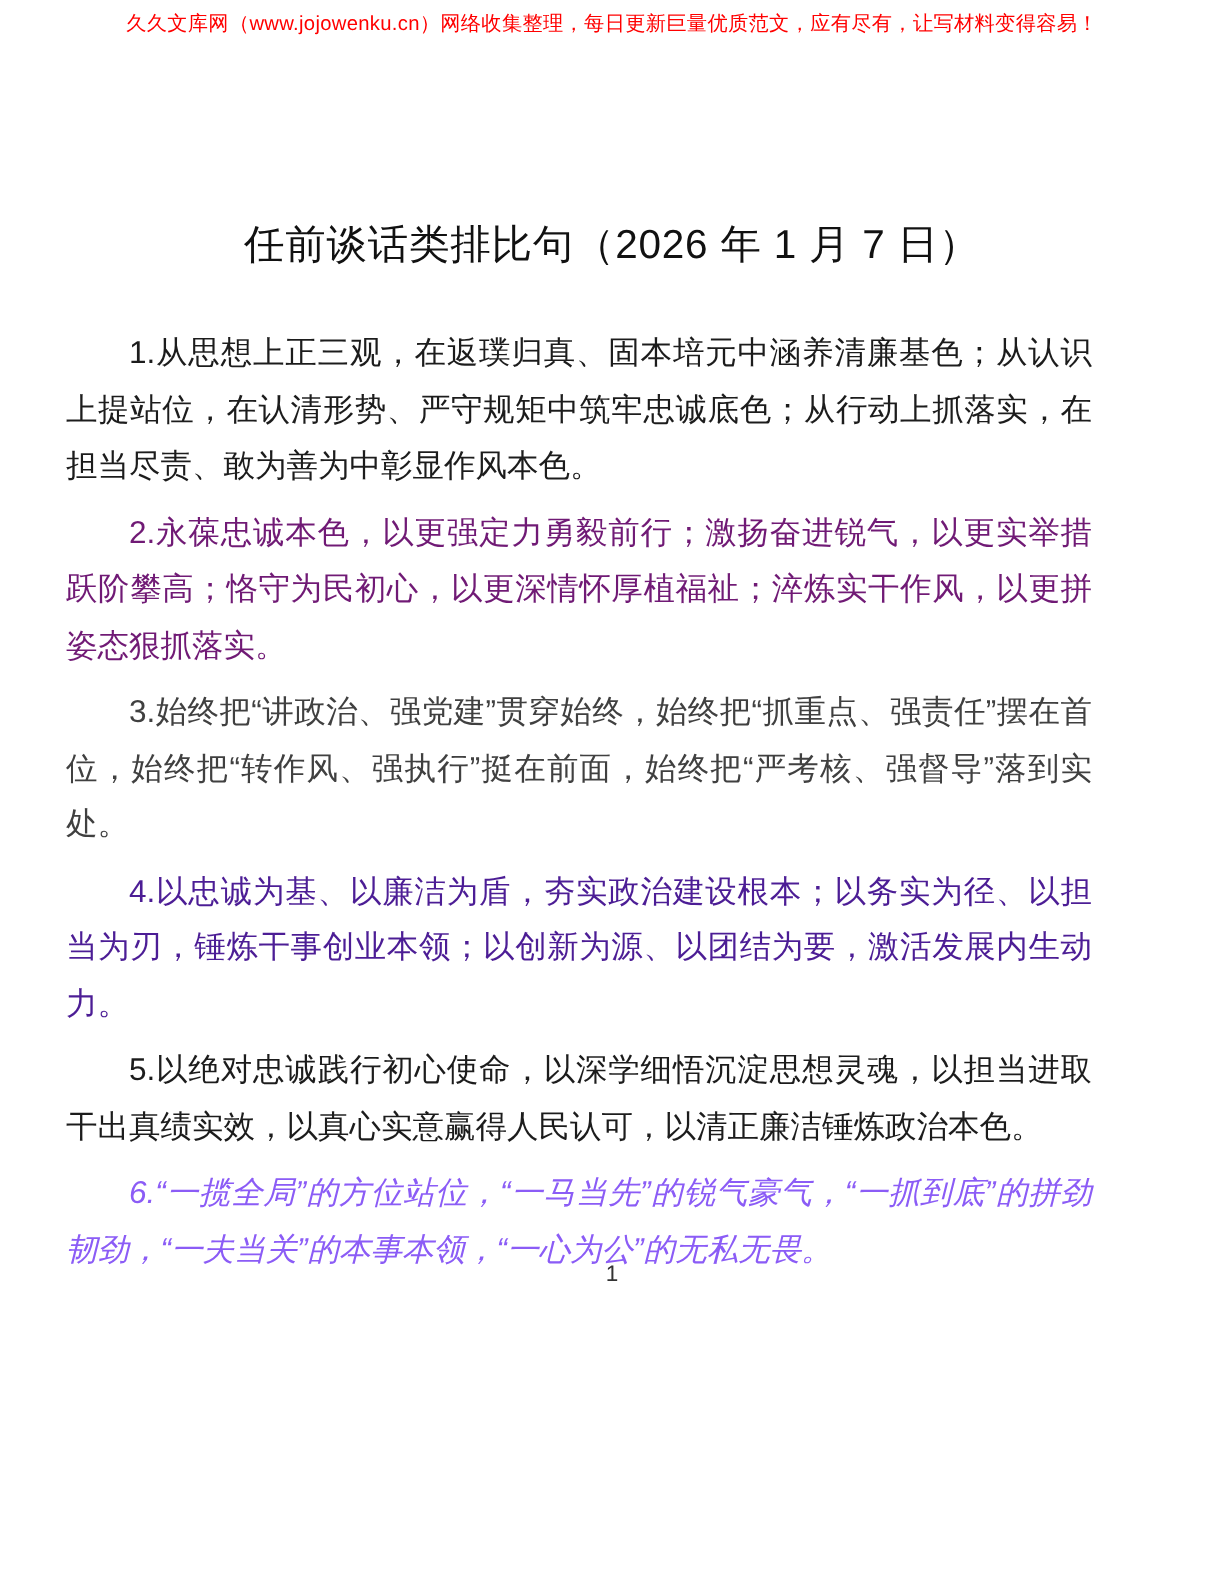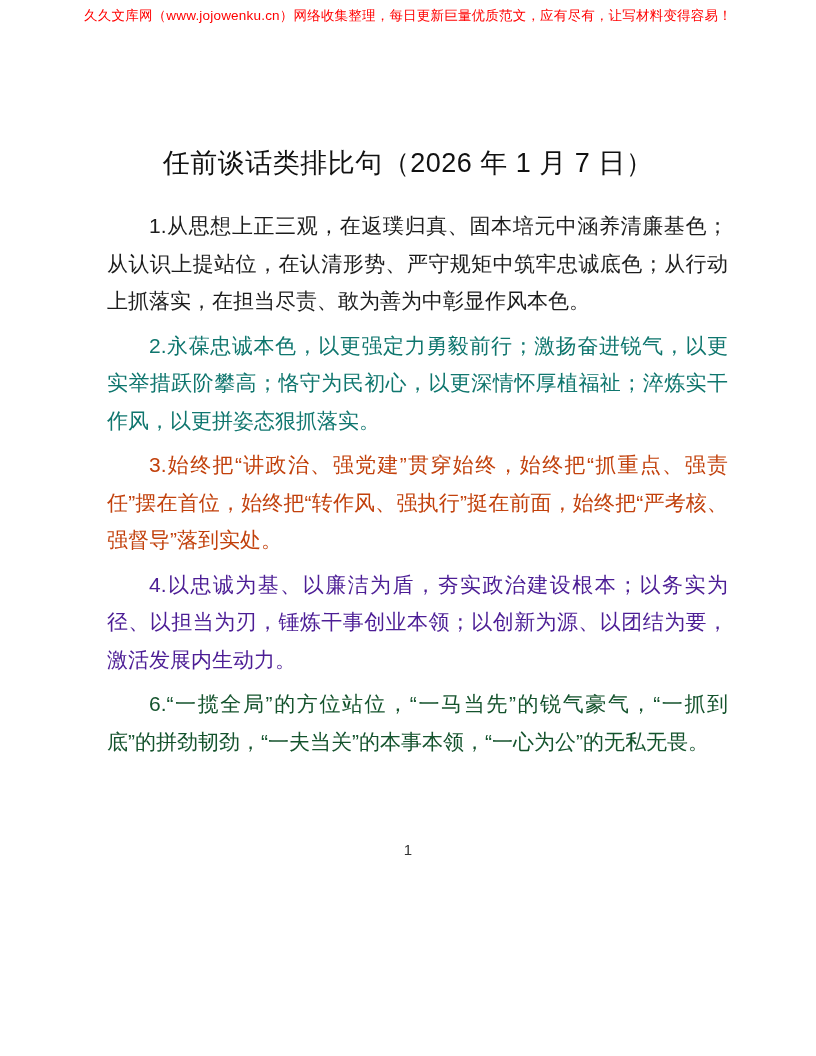--- a/index.html
+++ b/index.html
@@ -28,22 +28,22 @@
   .doc-title {
     margin-top: 120px;
     text-align: center;
     font-size: 27px;
     line-height: 36px;
     font-weight: 400;
     color: #111111;
     letter-spacing: 0.5px;
   }
   .doc-content {
-    margin-top: 26px;
-    padding: 0 88px 0 107px;
+    margin-top: 36px;
+    padding: 0 88px 0 44px;
   }
   .doc-paragraph {
     font-size: 21px;
     line-height: 37.5px;
     text-align: justify;
     text-justify: inter-ideograph;
     text-indent: 42px;
     color: #1c1c1c;
     margin: 0 0 7px 0;
   }
@@ -61,23 +61,24 @@
 <body>
 
 <div class="page">
 
   <div class="site-banner" style="color: rgb(255, 0, 0);">久久文库网（www.jojowenku.cn）网络收集整理，每日更新巨量优质范文，应有尽有，让写材料变得容易！</div>
 
   <h1 class="doc-title">任前谈话类排比句（2026 年 1 月 7 日）</h1>
 
   <div class="doc-content">
     <p class="doc-paragraph" style="color: rgb(28, 28, 28);">1.从思想上正三观，在返璞归真、固本培元中涵养清廉基色；从认识上提站位，在认清形势、严守规矩中筑牢忠诚底色；从行动上抓落实，在担当尽责、敢为善为中彰显作风本色。</p>
-    <p class="doc-paragraph" style="color: #0f766e;">2.永葆忠诚本色，以更强定力勇毅前行；激扬奋进锐气，以更实举措跃阶攀高；恪守为民初心，以更深情怀厚植福祉；淬炼实干作风，以更拼姿态狠抓落实。</p>
-    <p class="doc-paragraph" style="color: #c2410c;">3.始终把“讲政治、强党建”贯穿始终，始终把“抓重点、强责任”摆在首位，始终把“转作风、强执行”挺在前面，始终把“严考核、强督导”落到实处。</p>
+    <p class="doc-paragraph" style="color: #701a75;">2.永葆忠诚本色，以更强定力勇毅前行；激扬奋进锐气，以更实举措跃阶攀高；恪守为民初心，以更深情怀厚植福祉；淬炼实干作风，以更拼姿态狠抓落实。</p>
+    <p class="doc-paragraph" style="color: #404040;">3.始终把“讲政治、强党建”贯穿始终，始终把“抓重点、强责任”摆在首位，始终把“转作风、强执行”挺在前面，始终把“严考核、强督导”落到实处。</p>
     <p class="doc-paragraph" style="color: #4c1d95;">4.以忠诚为基、以廉洁为盾，夯实政治建设根本；以务实为径、以担当为刃，锤炼干事创业本领；以创新为源、以团结为要，激活发展内生动力。</p>
-    <p class="doc-paragraph" style="color: #14532d;">6.“一揽全局”的方位站位，“一马当先”的锐气豪气，“一抓到底”的拼劲韧劲，“一夫当关”的本事本领，“一心为公”的无私无畏。</p>
+    <p class="doc-paragraph" style="color: rgb(28, 28, 28);">5.以绝对忠诚践行初心使命，以深学细悟沉淀思想灵魂，以担当进取干出真绩实效，以真心实意赢得人民认可，以清正廉洁锤炼政治本色。</p>
+    <p class="doc-paragraph" style="color: #8b5cf6; font-style: italic;">6.“一揽全局”的方位站位，“一马当先”的锐气豪气，“一抓到底”的拼劲韧劲，“一夫当关”的本事本领，“一心为公”的无私无畏。</p>
   </div>
 
   <div class="page-footer">
     <span>1</span>
   </div>
 
 </div>
 
 </body></html>

